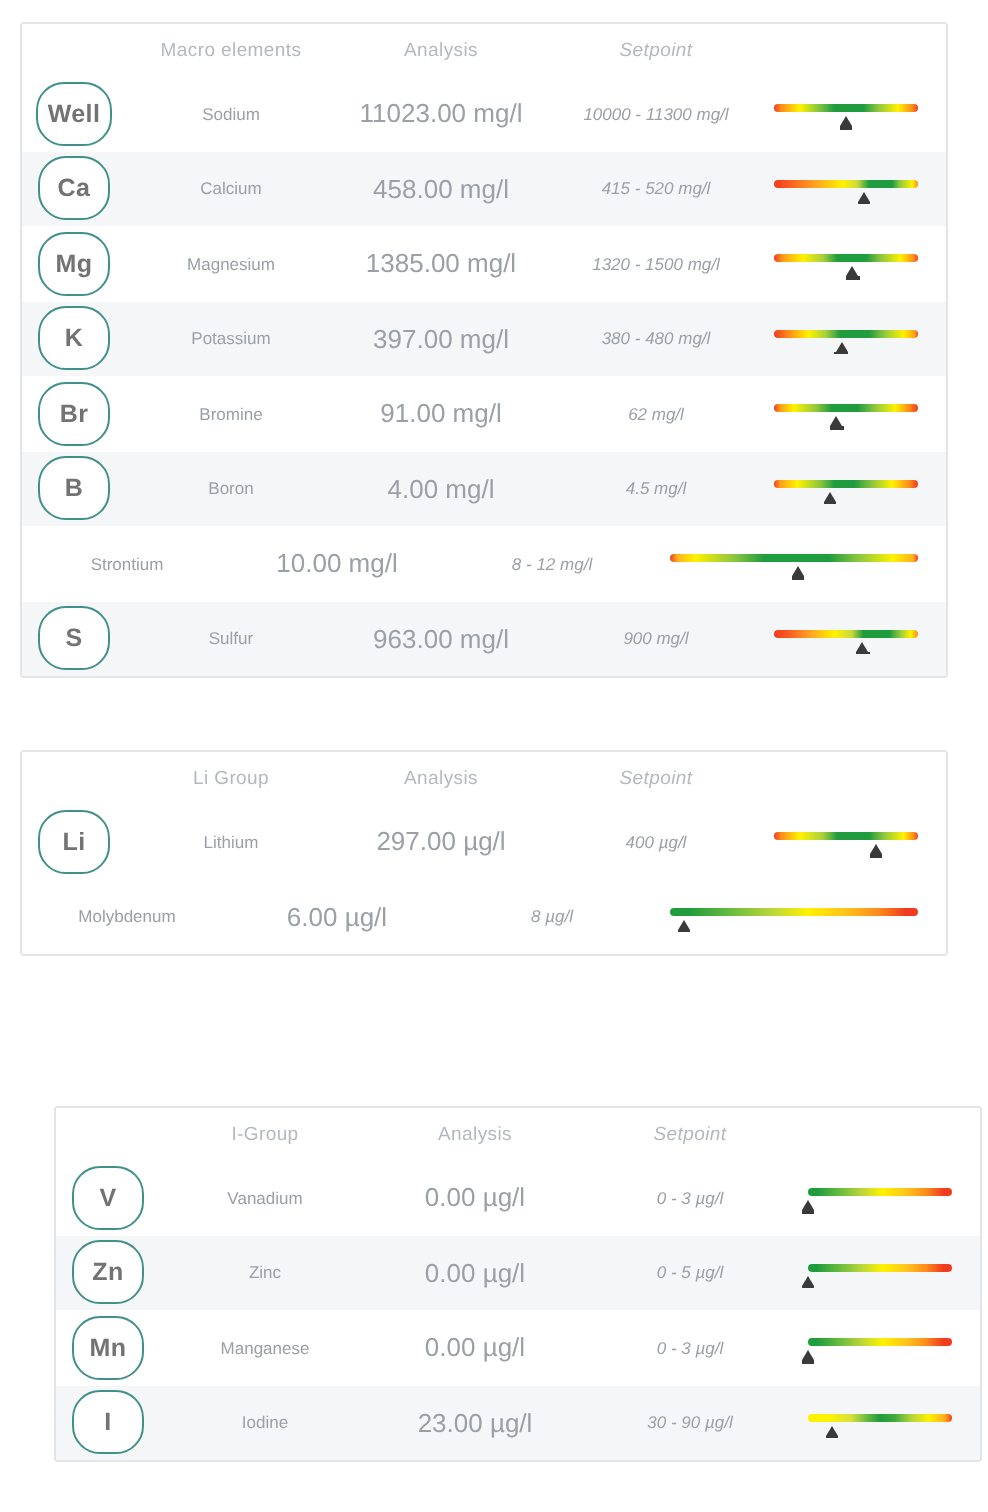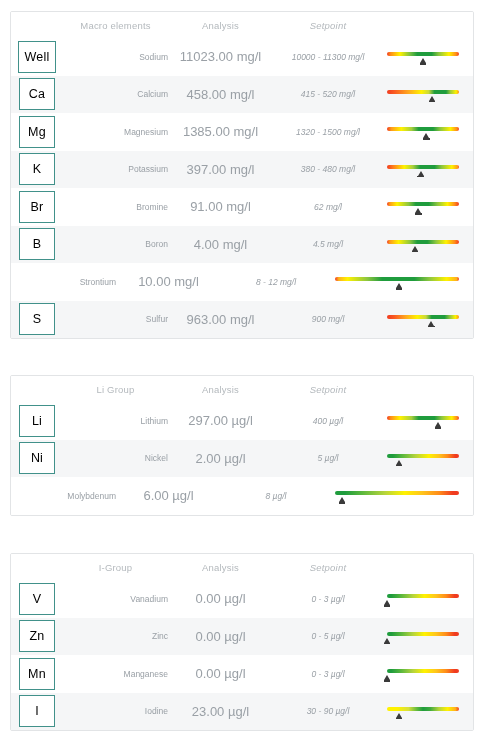--- a/index.html
+++ b/index.html
@@ -63,37 +63,37 @@
     width: 52px;
     display: flex;
     align-items: center;
     justify-content: center;
     flex: 0 0 52px;
   }
   .badge {
     width: 36px;
     height: 32px;
     border: 1.4px solid #41918a;
-    border-radius: 0;
+    border-radius: 14px;
     background: #ffffff;
     display: flex;
     align-items: center;
     justify-content: center;
-    color: #000000;
+    color: #737373;
     font-size: 12.5px;
-    font-weight: normal;
+    font-weight: bold;
     letter-spacing: .2px;
     box-sizing: border-box;
   }
   .badge.wide { width: 38px; }
 
   .c-name {
     width: 105px;
     flex: 0 0 105px;
-    text-align: right;
+    text-align: center;
     color: #9aa0a6;
     font-size: 8.5px;
   }
   .c-analysis {
     width: 105px;
     flex: 0 0 105px;
     text-align: center;
     color: #9aa0a6;
     font-size: 13px;
   }
@@ -260,43 +260,31 @@
             <div class="badge">Li</div>
           </div>
           <div class="c-name">Lithium</div>
           <div class="c-analysis">297.00 µg/l</div>
           <div class="c-setpoint">400 µg/l</div>
           <div class="c-bar">
             <div class="gauge" style="background: linear-gradient(to right, rgb(240, 59, 32) 0%, rgb(255, 140, 26) 5%, rgb(255, 242, 0) 18%, rgb(167, 207, 61) 34%, rgb(31, 156, 61) 44%, rgb(31, 156, 61) 66%, rgb(140, 198, 63) 76%, rgb(255, 242, 0) 90%, rgb(255, 140, 26) 97%, rgb(240, 59, 32) 100%);"></div>
             <div class="marker" style="left: calc(71% - 8.78px);"></div>
           </div>
         </div>
-        <div class="row alt">
-          <div class="c-badge">
-            <div class="badge">Ni</div>
-          </div>
-          <div class="c-name">Nickel</div>
-          <div class="c-analysis">2.00 µg/l</div>
-          <div class="c-setpoint">5 µg/l</div>
-          <div class="c-bar">
-            <div class="gauge" style="background: linear-gradient(to right, rgb(31, 156, 61) 0%, rgb(31, 156, 61) 8%, rgb(92, 184, 61) 22%, rgb(181, 212, 60) 40%, rgb(255, 242, 0) 58%, rgb(255, 197, 28) 72%, rgb(255, 140, 26) 84%, rgb(240, 59, 32) 95%, rgb(240, 59, 32) 100%);"></div>
-            <div class="marker" style="left: calc(17% + 0.94px);"></div>
-          </div>
-        </div>
         <div class="row">
           <div class="c-name">Molybdenum</div>
           <div class="c-analysis">6.00 µg/l</div>
           <div class="c-setpoint">8 µg/l</div>
           <div class="c-bar">
             <div class="gauge" style="background: linear-gradient(to right, rgb(31, 156, 61) 0%, rgb(31, 156, 61) 8%, rgb(92, 184, 61) 22%, rgb(181, 212, 60) 40%, rgb(255, 242, 0) 56%, rgb(255, 197, 28) 70%, rgb(255, 140, 26) 84%, rgb(240, 59, 32) 95%, rgb(240, 59, 32) 100%);"></div>
             <div class="marker" style="left: calc(6% + 2.92px);"></div>
           </div>
         </div>
       </div>
-      <div class="card" style="top: 553px;">
+      <div class="card" style="top: 553px; margin-left: 17px;">
         <div class="hdr">
           <div class="c-badge"></div>
           <div class="c-name">I-Group</div>
           <div class="c-analysis">Analysis</div>
           <div class="c-setpoint">Setpoint</div>
           <div class="c-bar"></div>
         </div>
         <div class="row">
           <div class="c-badge">
             <div class="badge">V</div>

